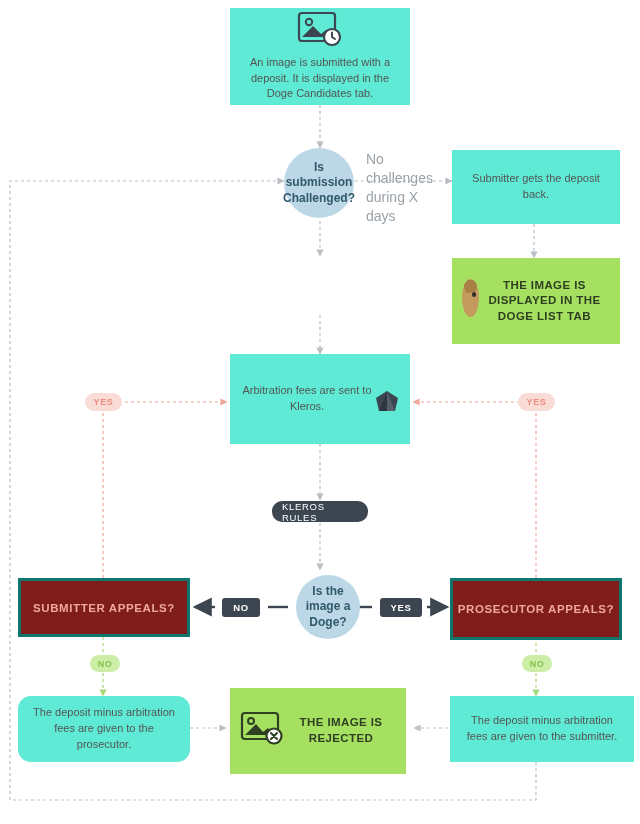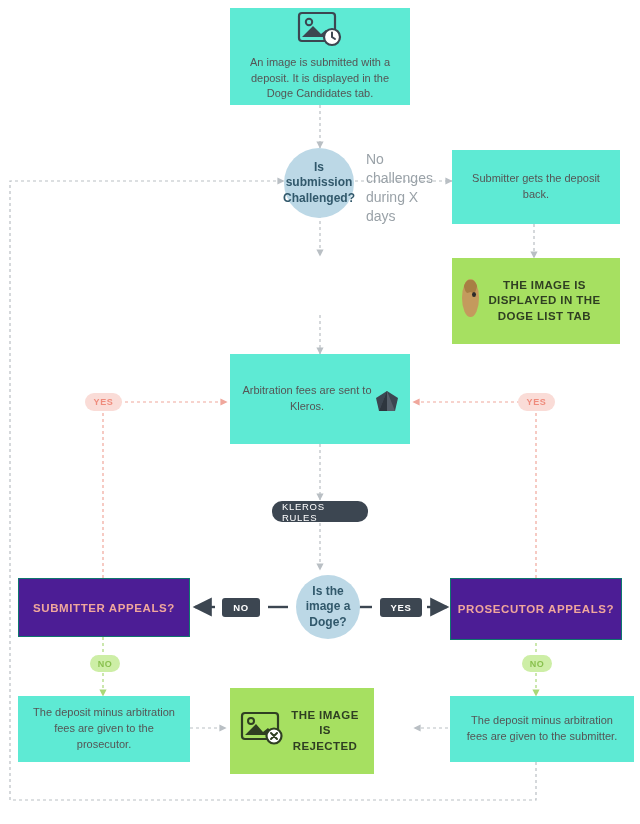--- a/index.html
+++ b/index.html
@@ -64,22 +64,22 @@
     color: #31586b;
     font-size: 12px;
     line-height: 1.3;
     font-weight: bold;
     display: flex;
     align-items: center;
     justify-content: center;
     text-align: center;
   }
   .appeal-box {
-    border: 1px solid #0f766e;
-    background: #4c1d95;
+    border: 3px solid #0f766e;
+    background: #7f1d1d;
     color: #f0a79c;
     font-weight: bold;
     font-size: 11.5px;
     letter-spacing: 0.6px;
     display: flex;
     align-items: center;
     justify-content: center;
     text-align: left;
   }
   .pill-dark {
@@ -300,29 +300,29 @@
     <span>YES</span>
   </div>
 
   <div class="node pill-green" style="left:90px; top:655px; width:30px; height:17px;">
     <span>NO</span>
   </div>
   <div class="node pill-green" style="left:522px; top:655px; width:30px; height:17px;">
     <span>NO</span>
   </div>
 
-  <div class="node box" style="left:18px; top:696px; width:172px; height:66px;">
+  <div class="node box" style="left:18px; top:696px; width:172px; height:66px;border-radius:13px;">
     <span>The deposit minus arbitration fees are given to the prosecutor.</span>
   </div>
 
   <div class="node box" style="left:450px; top:696px; width:184px; height:66px;">
     <span>The deposit minus arbitration fees are given to the submitter.</span>
   </div>
 
-  <div class="node box-green" style="left:230px; top:688px; width:144px; height:86px;">
+  <div class="node box-green" style="left:230px; top:688px; width:176px; height:86px;">
     <div class="icon-wrap" style="margin-bottom:6px;">
       <svg width="46" height="34" viewBox="0 0 46 34">
         <rect x="2" y="2" width="36" height="26" rx="3" fill="none" stroke="#2f3f22" stroke-width="2.2"></rect>
         <circle cx="11" cy="10" r="3" fill="none" stroke="#2f3f22" stroke-width="2"></circle>
         <path d="M5 24 L16 13 L23 21 L28 17 L34 24 Z" fill="#2f3f22"></path>
         <circle cx="34" cy="25" r="7.5" fill="#ffffff" stroke="#2f3f22" stroke-width="2.2"></circle>
         <path d="M31 22 L37 28 M37 22 L31 28" stroke="#2f3f22" stroke-width="2" stroke-linecap="round"></path>
       </svg>
     </div>
     <div class="label">THE IMAGE IS REJECTED</div>

